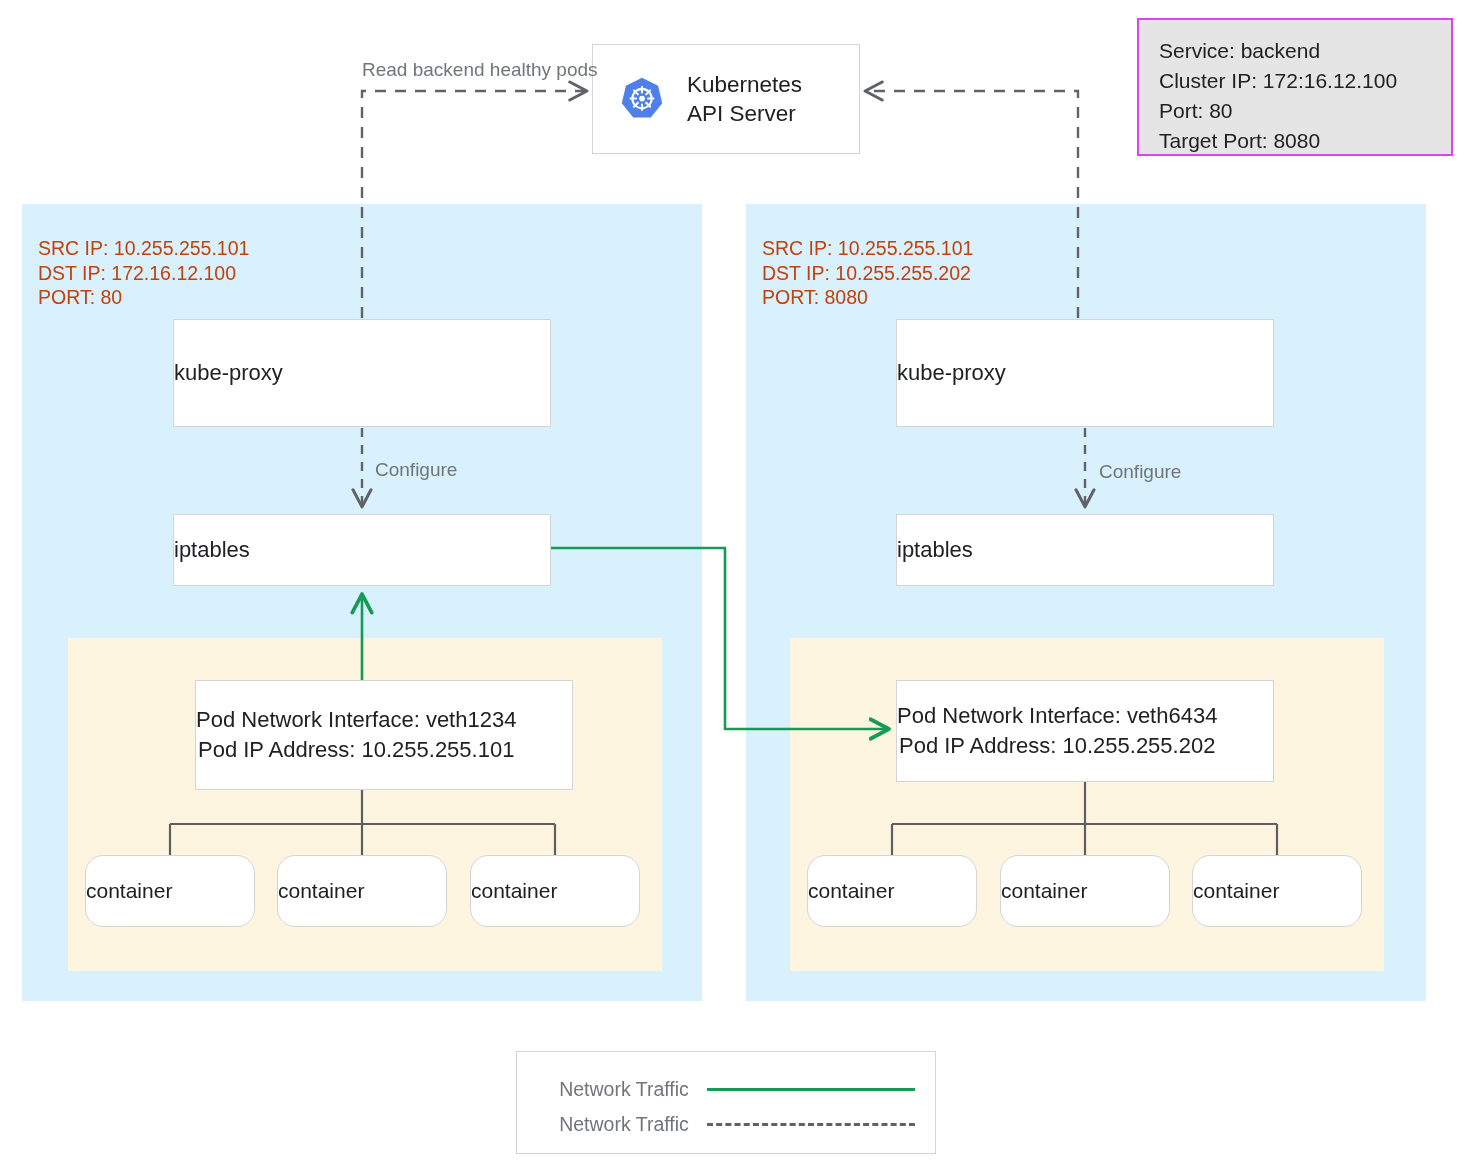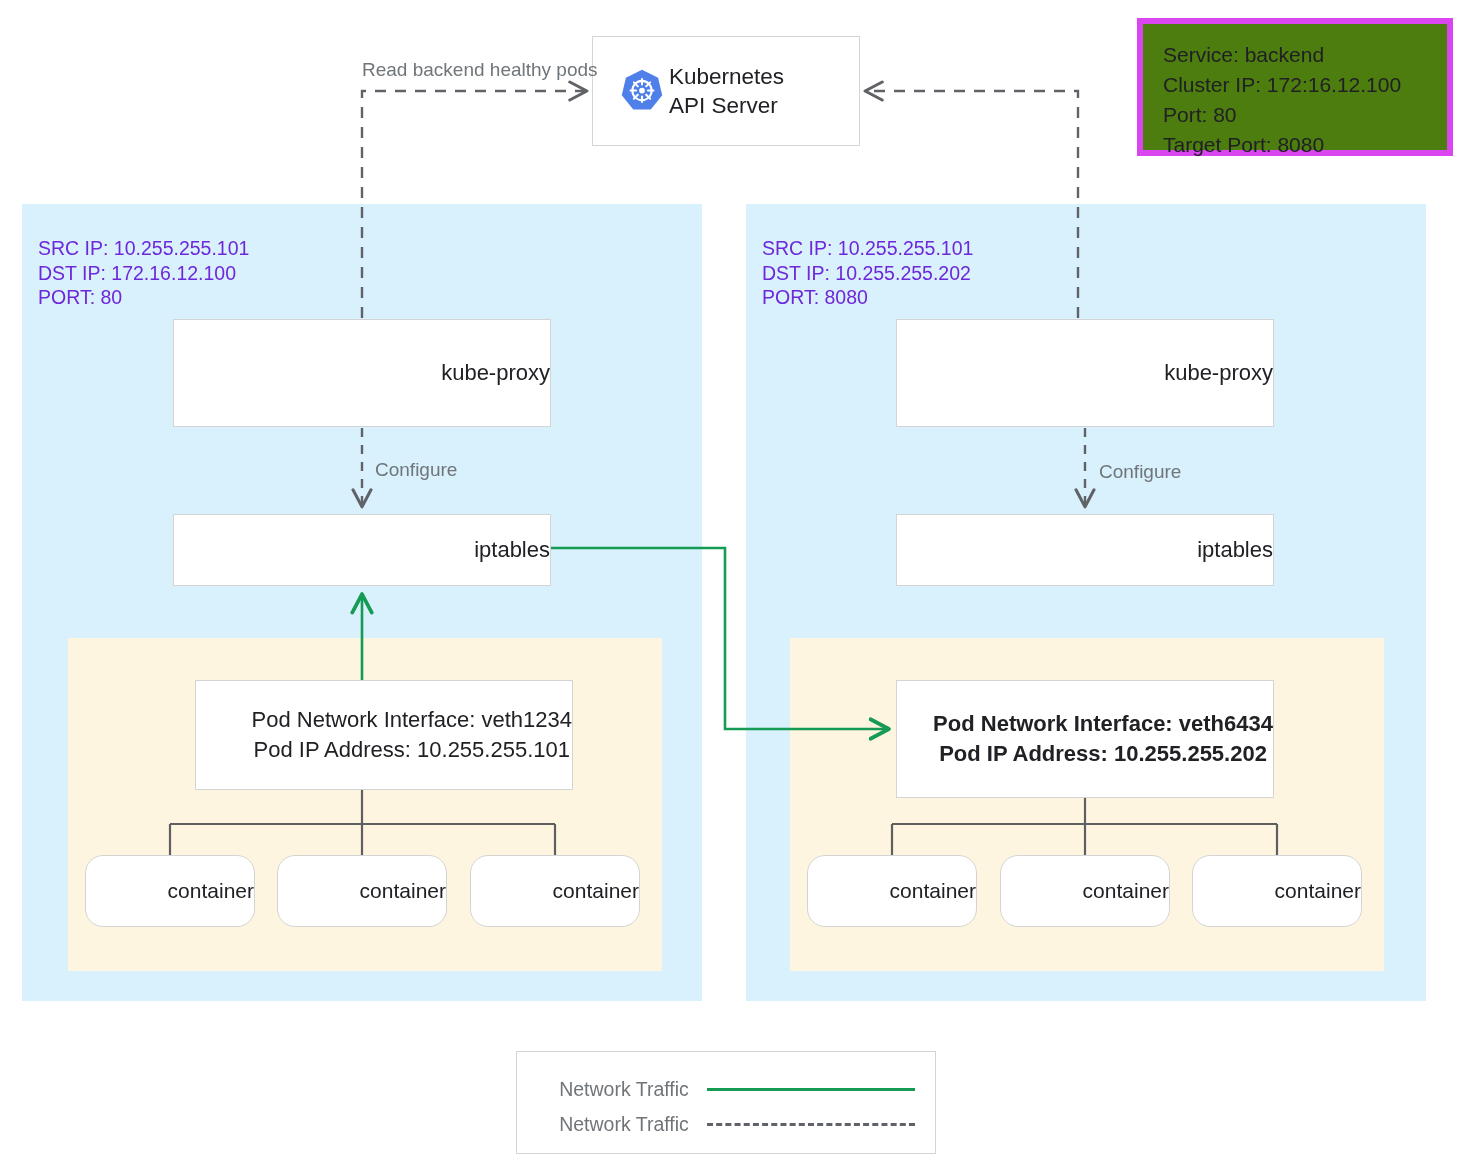--- a/index.html
+++ b/index.html
@@ -20,42 +20,42 @@
     overflow: hidden;
   }
   .abs { position: absolute; box-sizing: border-box; }
 
   
   .wbox {
     background: #ffffff;
     border: 1px solid #d4d4d4;
     display: flex;
     align-items: center;
-    justify-content: flex-end;
+    justify-content: flex-start;
     text-align: center;
     color: #202124;
     z-index: 6;
   }
   .node-zone {
     background: #d9f1fd;
     z-index: 1;
   }
   .pod-zone {
     background: #fdf5e0;
     z-index: 2;
   }
   .info-box {
-    background: #4d7c0f;
-    border: 6px solid #d946ef;
+    background: #e5e5e5;
+    border: 2px solid #d946ef;
     z-index: 6;
   }
 
   
   .meta {
-    color: #6d28d9;
+    color: #c2410c;
     font-size: 19.5px;
     line-height: 24.5px;
     white-space: pre-line;
     z-index: 5;
   }
   .svc-text {
     color: #202124;
     font-size: 21px;
     line-height: 30px;
     white-space: pre-line;
@@ -73,22 +73,23 @@
     font-size: 22px;
     line-height: 30px;
     white-space: pre-line;
   }
 
   
   .api-box {
     display: flex;
     align-items: center;
     justify-content: flex-start;
-    gap: 4px;
+    gap: 22px;
     padding-left: 26px;
+    margin-top: 8px;
   }
   .api-text {
     font-size: 22.5px;
     line-height: 29px;
     white-space: pre-line;
     color: #202124;
     text-align: left;
   }
   .k8s-logo { width: 46px; height: 46px; flex: 0 0 auto; }
 
@@ -183,21 +184,21 @@
 PORT: 8080</div>
 
   <div class="abs wbox box-title" style="left:896px; top:319px; width:378px; height:108px;">
     <span>kube-proxy</span>
   </div>
 
   <div class="abs wbox box-title" style="left:896px; top:514px; width:378px; height:72px;">
     <span>iptables</span>
   </div>
 
-  <div class="abs wbox pod-title" style="left:896px; top:680px; width:378px; height:118px;font-weight:bold;">
+  <div class="abs wbox pod-title" style="left:896px; top:680px; width:378px; height:102px;">
     <span>Pod Network Interface: veth6434
 Pod IP Address: 10.255.255.202</span>
   </div>
 
   <div class="abs wbox box-title-sm" style="left:807px; top:855px; width:170px; height:72px;">
     <span>container</span>
   </div>
   <div class="abs wbox box-title-sm" style="left:1000px; top:855px; width:170px; height:72px;">
     <span>container</span>
   </div>

